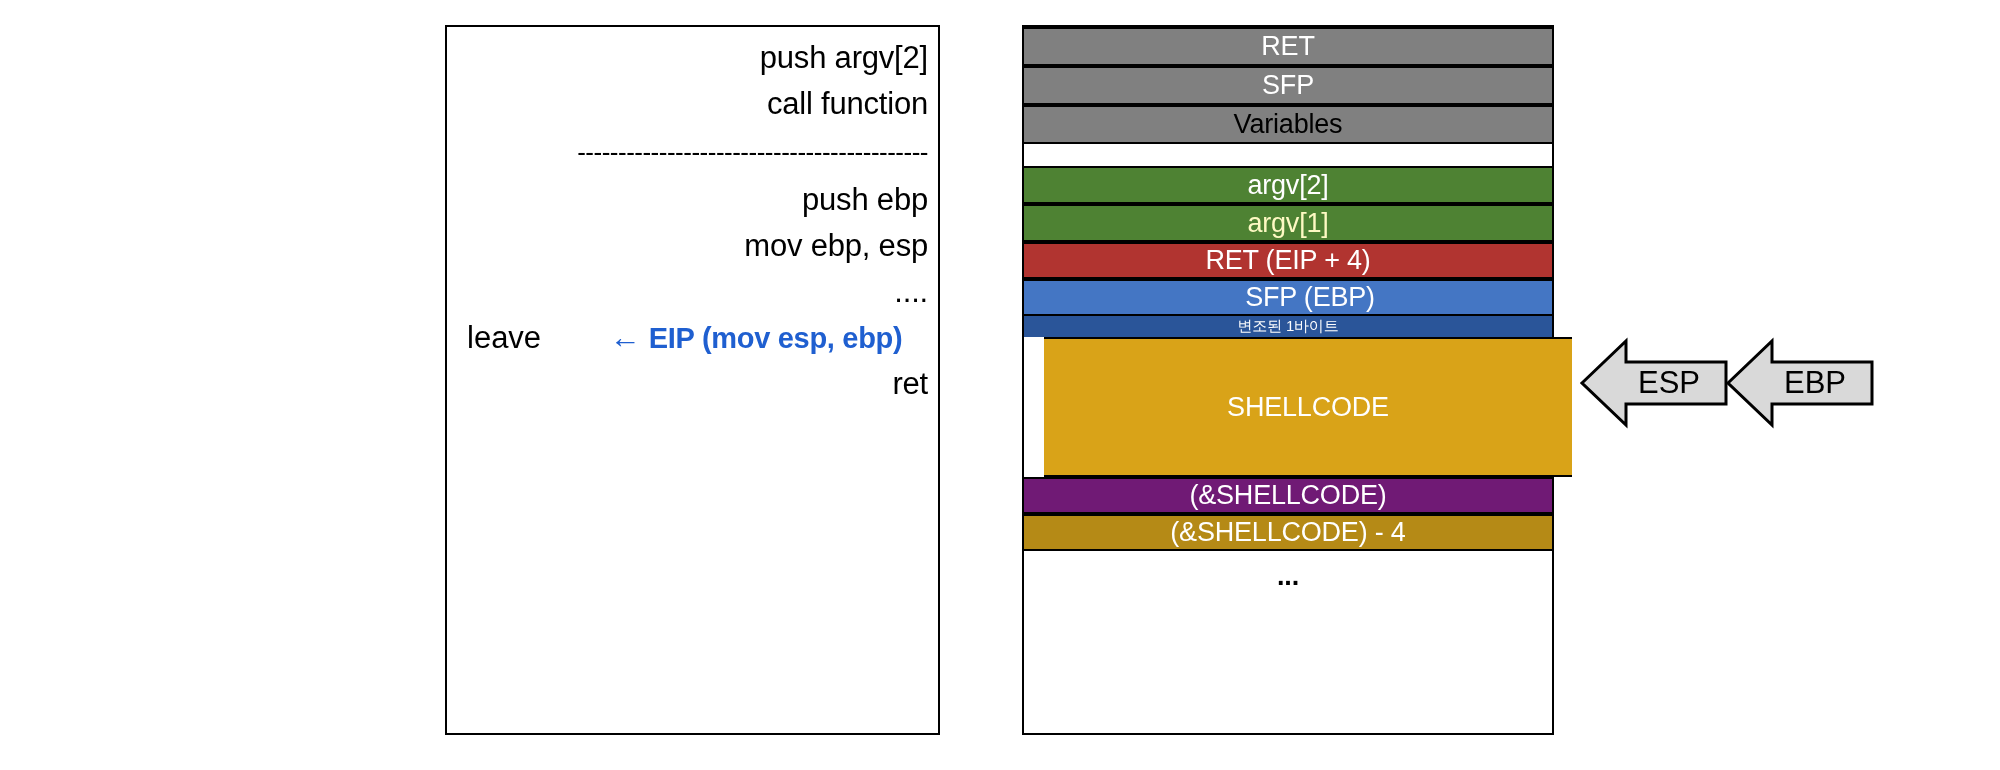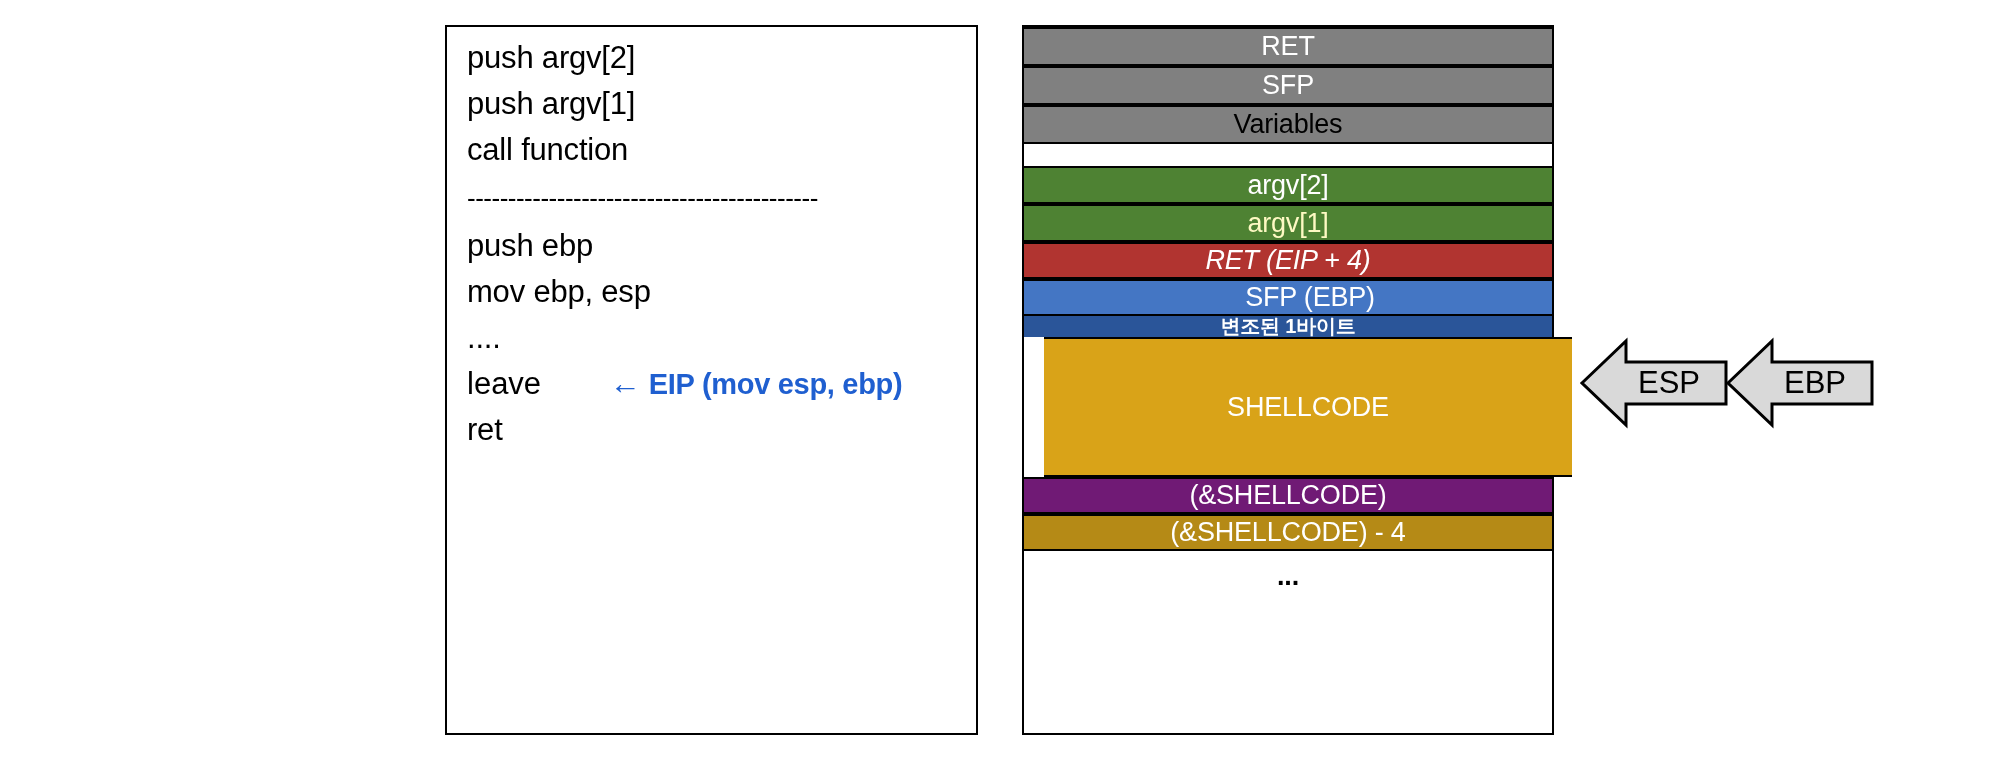--- a/index.html
+++ b/index.html
@@ -14,25 +14,26 @@
     overflow: hidden;
     font-family: "Liberation Sans", sans-serif;
     -webkit-font-smoothing: antialiased;
   }
 
   
   #code-panel {
     position: absolute;
     left: 445px;
     top: 25px;
-    width: 533px;
+    width: 495px;
     height: 710px;
     border: 2px solid #000000;
     background: #ffffff;
     box-sizing: border-box;
+    text-align: right;
   }
   #code-lines {
     position: absolute;
     left: 20px;
     top: 8px;
     right: 10px;
   }
   .code-line {
     font-family: "Liberation Sans", sans-serif;
     font-size: 31px;
@@ -115,22 +116,22 @@
   }
   .stack-row.bordered {
     border-top: 2px solid #000000;
     border-bottom: 2px solid #000000;
   }
   .stack-row.plain {
     color: #000000;
     border: 0;
   }
   .stack-row.tiny {
-    font-size: 20px;
-    font-weight: bold;
+    font-size: 15px;
+    font-weight: normal;
   }
   .stack-row.dots-row {
     color: #000000;
     font-size: 27px;
     font-weight: bold;
   }
 
   
   .pointer-arrow {
     position: absolute;
@@ -159,21 +160,20 @@
   }
   #esp-arrow { left: 1580px; top: 335px; }
   #ebp-arrow { left: 1726px; top: 335px; }
 </style>
 </head>
 <body>
 
 <div id="code-panel">
   <div id="code-lines">
       <div class="code-line">push argv[2]</div>
-      <div class="code-line">push argv[1]</div>
       <div class="code-line">call function</div>
       <div class="code-line dashes">-------------------------------------------</div>
       <div class="code-line">push ebp</div>
       <div class="code-line">mov ebp, esp</div>
       <div class="code-line spacer"></div>
       <div class="code-line spacer"></div>
       <div class="code-line dots">....</div>
       <div class="code-line spacer"></div>
       <div class="code-line spacer"></div>
       <div class="leave-row">
@@ -185,21 +185,21 @@
 </div>
 
 <div id="stack-panel">
   <div id="stack-rows">
       <div class="stack-row bordered" style="top: 0px; height: 39px; background: rgb(128, 128, 128); color: rgb(255, 255, 255);"><span>RET</span></div>
       <div class="stack-row bordered" style="top: 39px; height: 39px; background: rgb(128, 128, 128); color: rgb(255, 255, 255);"><span>SFP</span></div>
       <div class="stack-row bordered" style="top: 78px; height: 39px; background: rgb(128, 128, 128); color: #000000;"><span>Variables</span></div>
       <div class="stack-row plain" style="top: 117px; height: 22px; background: rgb(255, 255, 255); color: rgb(0, 0, 0);"><span></span></div>
       <div class="stack-row bordered" style="top: 139px; height: 38px; background: rgb(78, 130, 51); color: rgb(255, 255, 255);"><span>argv[2]</span></div>
       <div class="stack-row bordered" style="top: 177px; height: 38px; background: rgb(78, 130, 51); color: #fef9c3;"><span>argv[1]</span></div>
-      <div class="stack-row bordered" style="top: 215px; height: 37px; background: rgb(177, 52, 48); color: rgb(255, 255, 255); font-style: italic;"><span>RET (EIP + 4)</span></div>
+      <div class="stack-row bordered" style="top: 215px; height: 37px; background: rgb(177, 52, 48); color: rgb(255, 255, 255);"><span>RET (EIP + 4)</span></div>
       <div class="stack-row bordered" style="top: 252px; height: 37px; background: rgb(68, 118, 196); color: rgb(255, 255, 255); padding-left: 44px;"><span>SFP (EBP)</span></div>
       <div class="stack-row tiny" style="top: 289px; height: 21px; background: rgb(42, 85, 153); color: rgb(255, 255, 255);"><span>변조된 1바이트</span></div>
       <div class="stack-row bordered" style="top: 310px; height: 140px; background: rgb(217, 163, 24); color: rgb(255, 255, 255); margin-left: 20px;"><span>SHELLCODE</span></div>
       <div class="stack-row bordered" style="top: 450px; height: 37px; background: #701a75; color: rgb(255, 255, 255);"><span>(&amp;SHELLCODE)</span></div>
       <div class="stack-row bordered" style="top: 487px; height: 37px; background: rgb(181, 138, 22); color: rgb(255, 255, 255);"><span>(&amp;SHELLCODE) - 4</span></div>
       <div class="stack-row dots-row" style="top: 524px; height: 50px; background: rgb(255, 255, 255); color: rgb(0, 0, 0);"><span>...</span></div>
     </div>
 </div>
 
 <div class="pointer-arrow" id="esp-arrow">

